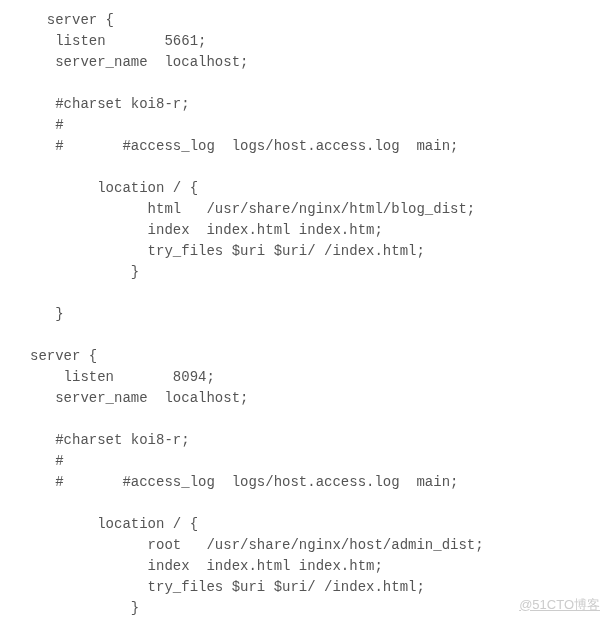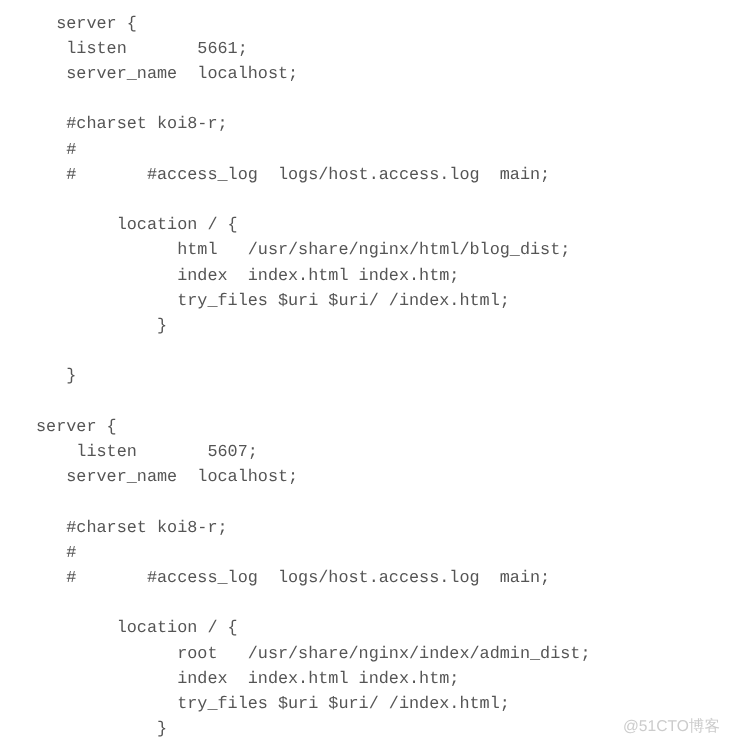--- a/index.html
+++ b/index.html
@@ -23,20 +23,21 @@
       font-family: inherit;
       white-space: pre;
     }
     .watermark {
       position: absolute;
       bottom: 6px;
       right: 10px;
       color: #cccccc;
       font-family: Arial, sans-serif;
       font-size: 13px;
+      text-decoration: underline;
     }
   </style>
 </head>
 <body>
 
 <pre><span>  server {</span>
 <span>   listen       5661;</span>
 <span>   server_name  localhost;</span>
 <span></span>
 <span>   #charset koi8-r;</span>
@@ -45,28 +46,28 @@
 <span></span>
 <span>        location / {</span>
 <span>              html   /usr/share/nginx/html/blog_dist;</span>
 <span>              index  index.html index.htm;</span>
 <span>              try_files $uri $uri/ /index.html;</span>
 <span>            }</span>
 <span></span>
 <span>   }</span>
 <span></span>
 <span>server {</span>
-<span>    listen       5607;</span>
+<span>    listen       8094;</span>
 <span>   server_name  localhost;</span>
 <span></span>
 <span>   #charset koi8-r;</span>
 <span>   #</span>
 <span>   #       #access_log  logs/host.access.log  main;</span>
 <span></span>
 <span>        location / {</span>
-<span>              root   /usr/share/nginx/index/admin_dist;</span>
+<span>              root   /usr/share/nginx/host/admin_dist;</span>
 <span>              index  index.html index.htm;</span>
 <span>              try_files $uri $uri/ /index.html;</span>
 <span>            }</span>
 <span></span>
 </pre>
 
 <div class="watermark">@51CTO博客</div>
 
 </body></html>

